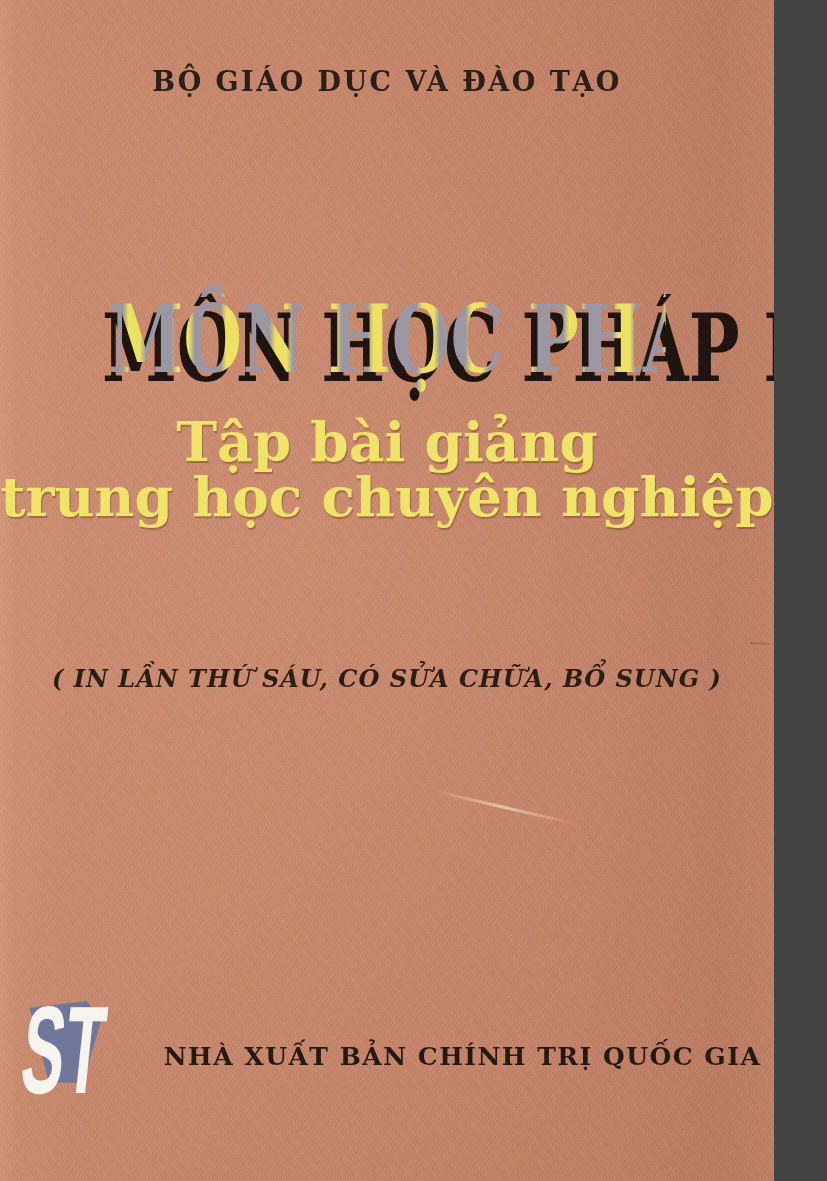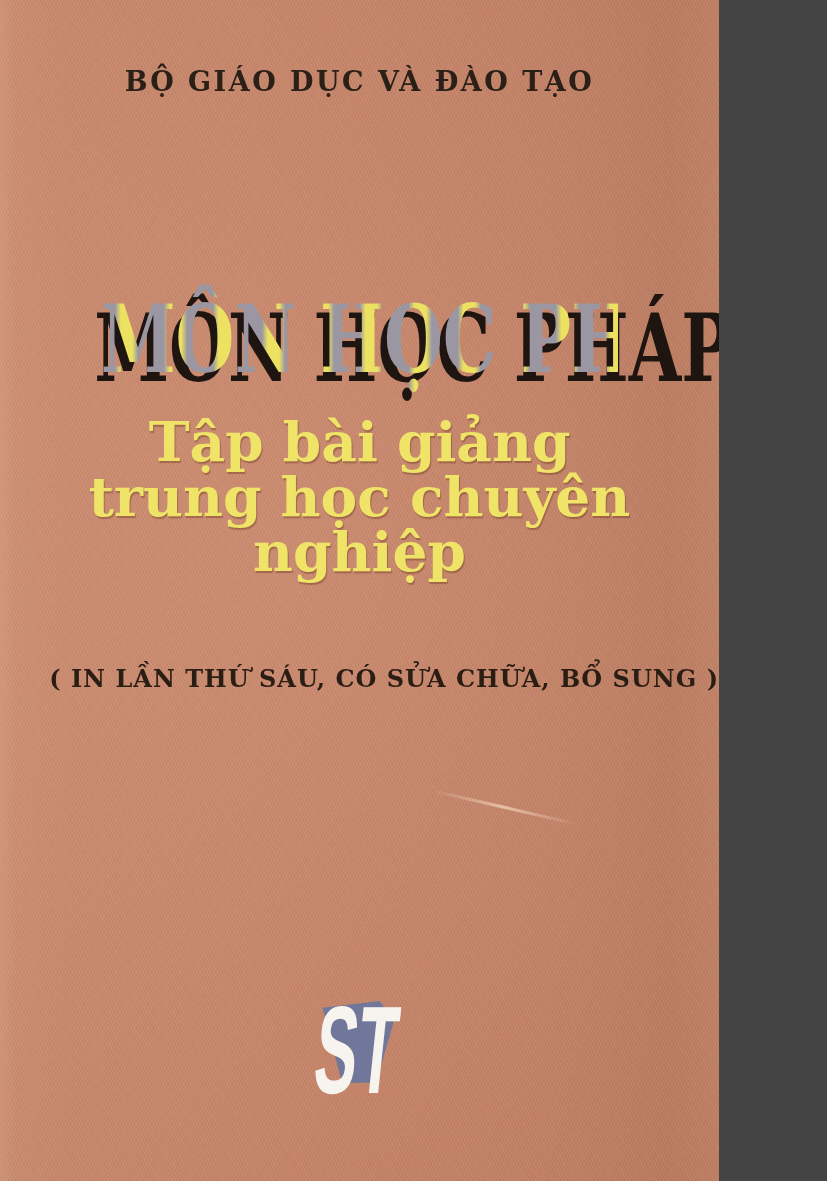--- a/index.html
+++ b/index.html
@@ -1,17 +1,17 @@
 <!DOCTYPE html>
 <html><head>
 <meta charset="utf-8">
 <style>
   html,body { margin:0; padding:0; background:#444; }
   .cover {
-    position:relative; width:719px; height:1181px; overflow:hidden;
+    position:relative; width:774px; height:1181px; overflow:hidden;
     font-family:"DejaVu Serif", serif;
     background:
       linear-gradient(90deg, #d39679 0px, #cb8d70 16px, #c8886d 70px,
                       #c5846a 45%, #c28167 75%, #bb7c62 93%, #c08166 100%);
   }
   .texture {
     position:absolute; inset:0; pointer-events:none;
     background-image:
       repeating-linear-gradient(63deg, rgba(250,222,130,0.10) 0 1px, rgba(0,0,0,0) 1px 3px),
       repeating-linear-gradient(-63deg, rgba(172,82,100,0.09) 0 1px, rgba(0,0,0,0) 1px 3px),
@@ -38,22 +38,22 @@
         #9a97a2 0 20px, #ece160 28px 44px, #9a97a2 52px 68px);
       -webkit-background-clip:text; background-clip:text; color:transparent;
     }
   }
   .subtitle {
     position:absolute; top:414px; left:0; right:0; text-align:center;
     font-weight:700; font-size:55px; line-height:55px; color:#efe468;
     text-shadow:1px 2px 1px rgba(115,60,35,0.45);
   }
   .edition {
-    position:absolute; top:664px; left:0; right:0; text-align:right;
-    font-weight:700; font-size:24px; letter-spacing:1px;
+    position:absolute; top:664px; left:0; right:0; text-align:center;
+    font-style:italic; font-weight:700; font-size:24px; letter-spacing:1px;
     color:#2a1d13;
   }
   .bottom-row {
     position:absolute; top:996px; left:0; right:0;
     display:flex; justify-content:center; align-items:flex-start; gap:44px;
   }
   .logo { width:107px; height:117px; flex:0 0 auto; display:block; }
   .publisher {
     margin-top:46px; font-weight:700; font-size:25px; letter-spacing:1.5px;
     color:#241a10; white-space:nowrap;
@@ -88,18 +88,19 @@
     <div>trung học chuyên nghiệp</div>
   </div>
 
   <div class="edition">( IN LẦN THỨ SÁU, CÓ SỬA CHỮA, BỔ SUNG )</div>
 
   <div class="bottom-row">
     <svg class="logo" viewBox="0 0 110 120" xmlns="http://www.w3.org/2000/svg">
       <polygon points="17,12 76,5 90,27 72,89 37,89" fill="#71779a"></polygon>
       <text x="16" y="100" font-family="Liberation Sans, DejaVu Sans, sans-serif" font-weight="bold" font-size="128" textLength="84" lengthAdjust="spacingAndGlyphs" transform="skewX(-6)" fill="#f7f4ef">ST</text>
     </svg>
+    <span class="publisher">NHÀ XUẤT BẢN CHÍNH TRỊ QUỐC GIA</span>
   </div>
 
   <div class="crease-a"></div>
   <div class="crease-b"></div>
 
 </div>
 
 </body></html>

